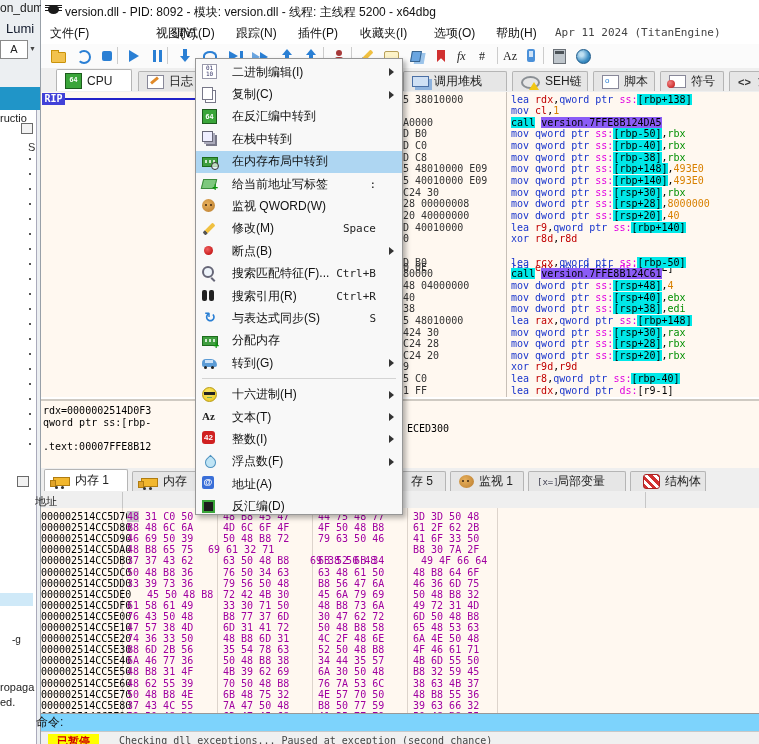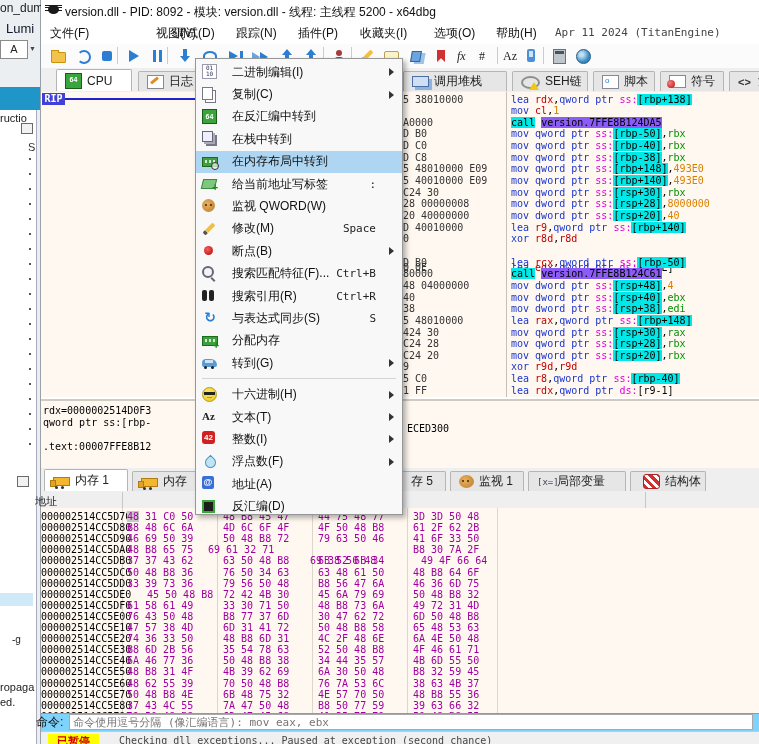--- a/index.html
+++ b/index.html
@@ -606,21 +606,20 @@
       <span class="daddr">0000002514CC5E90</span>
       <span class="dg" style="left: 86px;">52 50 48 B8</span>
       <span class="dg" style="left: 182px;">63 47 45 68</span>
       <span class="dg" style="left: 277px;">41 35 77 79</span>
       <span class="dg" style="left: 372px;">50 48 B8 55</span>
     </div>
   </div>
 
 <div id="cmdbar" class="abs">
   <span id="cmdlabel">命令:</span>
-  <input id="cmdinput" type="text" placeholder="命令使用逗号分隔 (像汇编语言): mov eax, ebx" style="">
 </div>
 
 <div id="statusbar" class="abs">
   <span id="statusbadge">已暂停</span>
   <span id="statustext">Checking dll exceptions... Paused at exception (second chance)</span>
 </div>
 
 <div id="ctxmenu" class="abs">
     <div class="cmi">
       <span class="ic">

